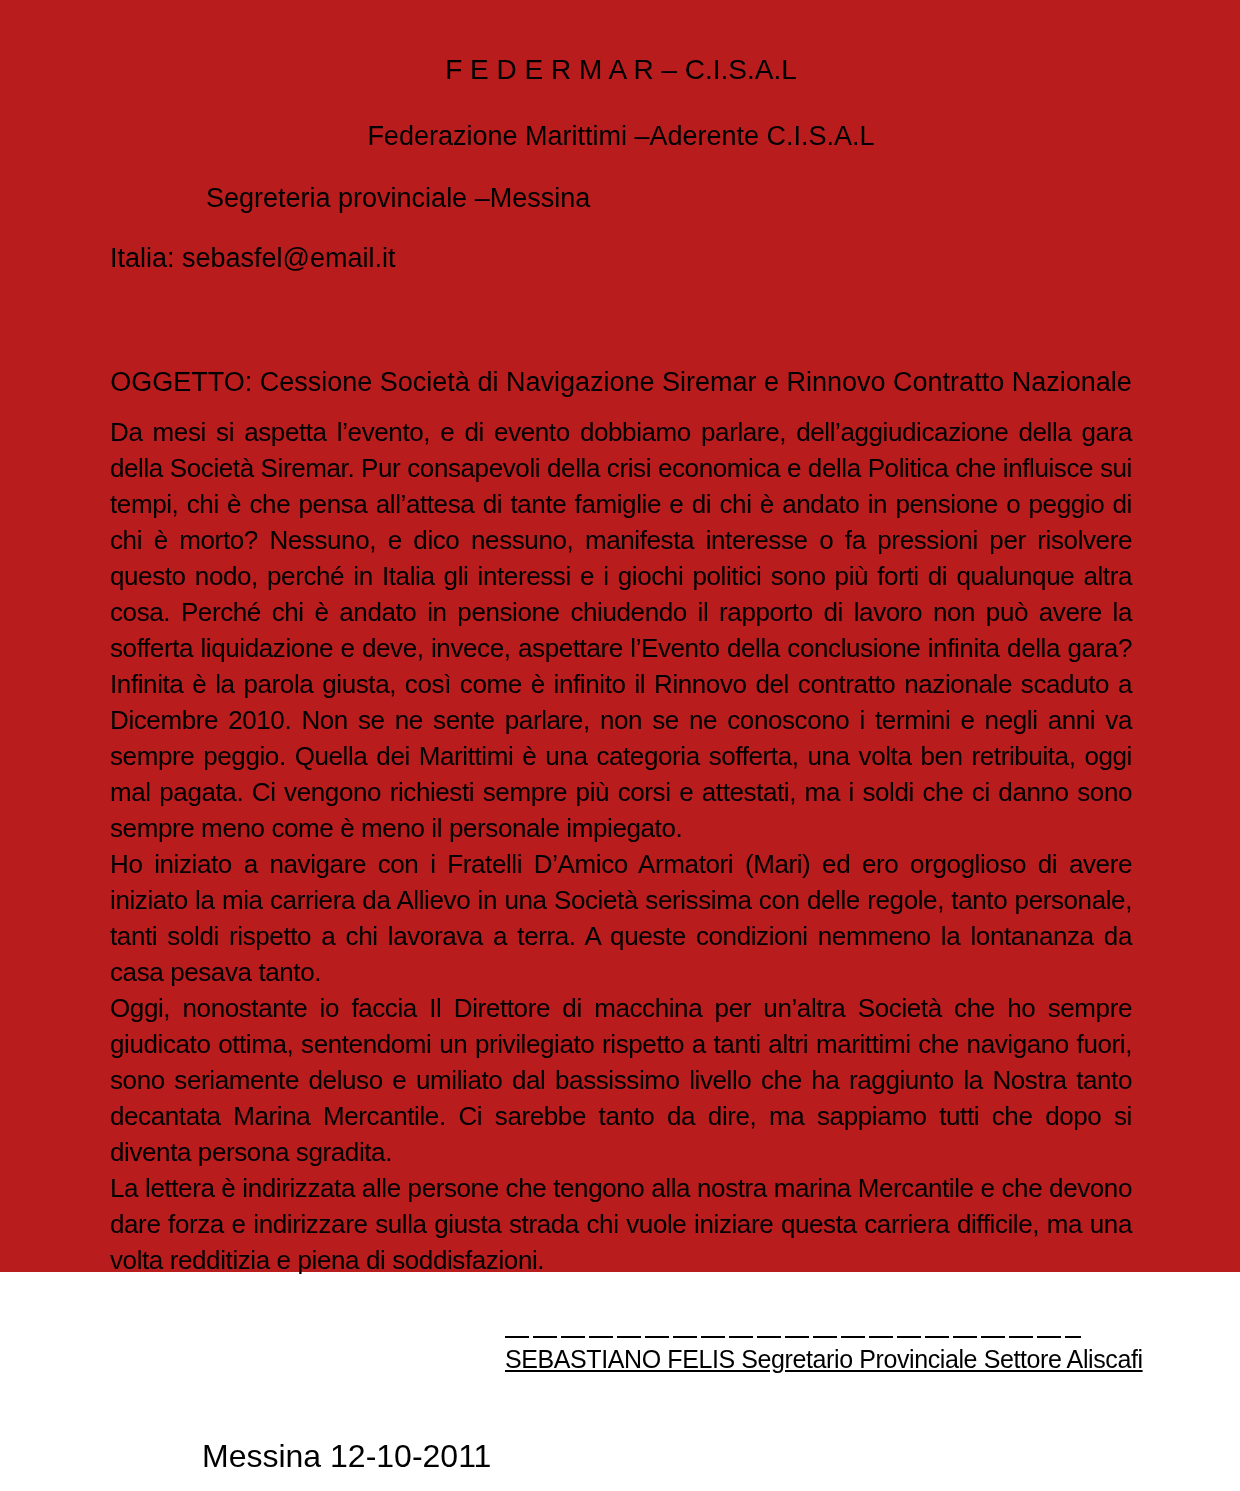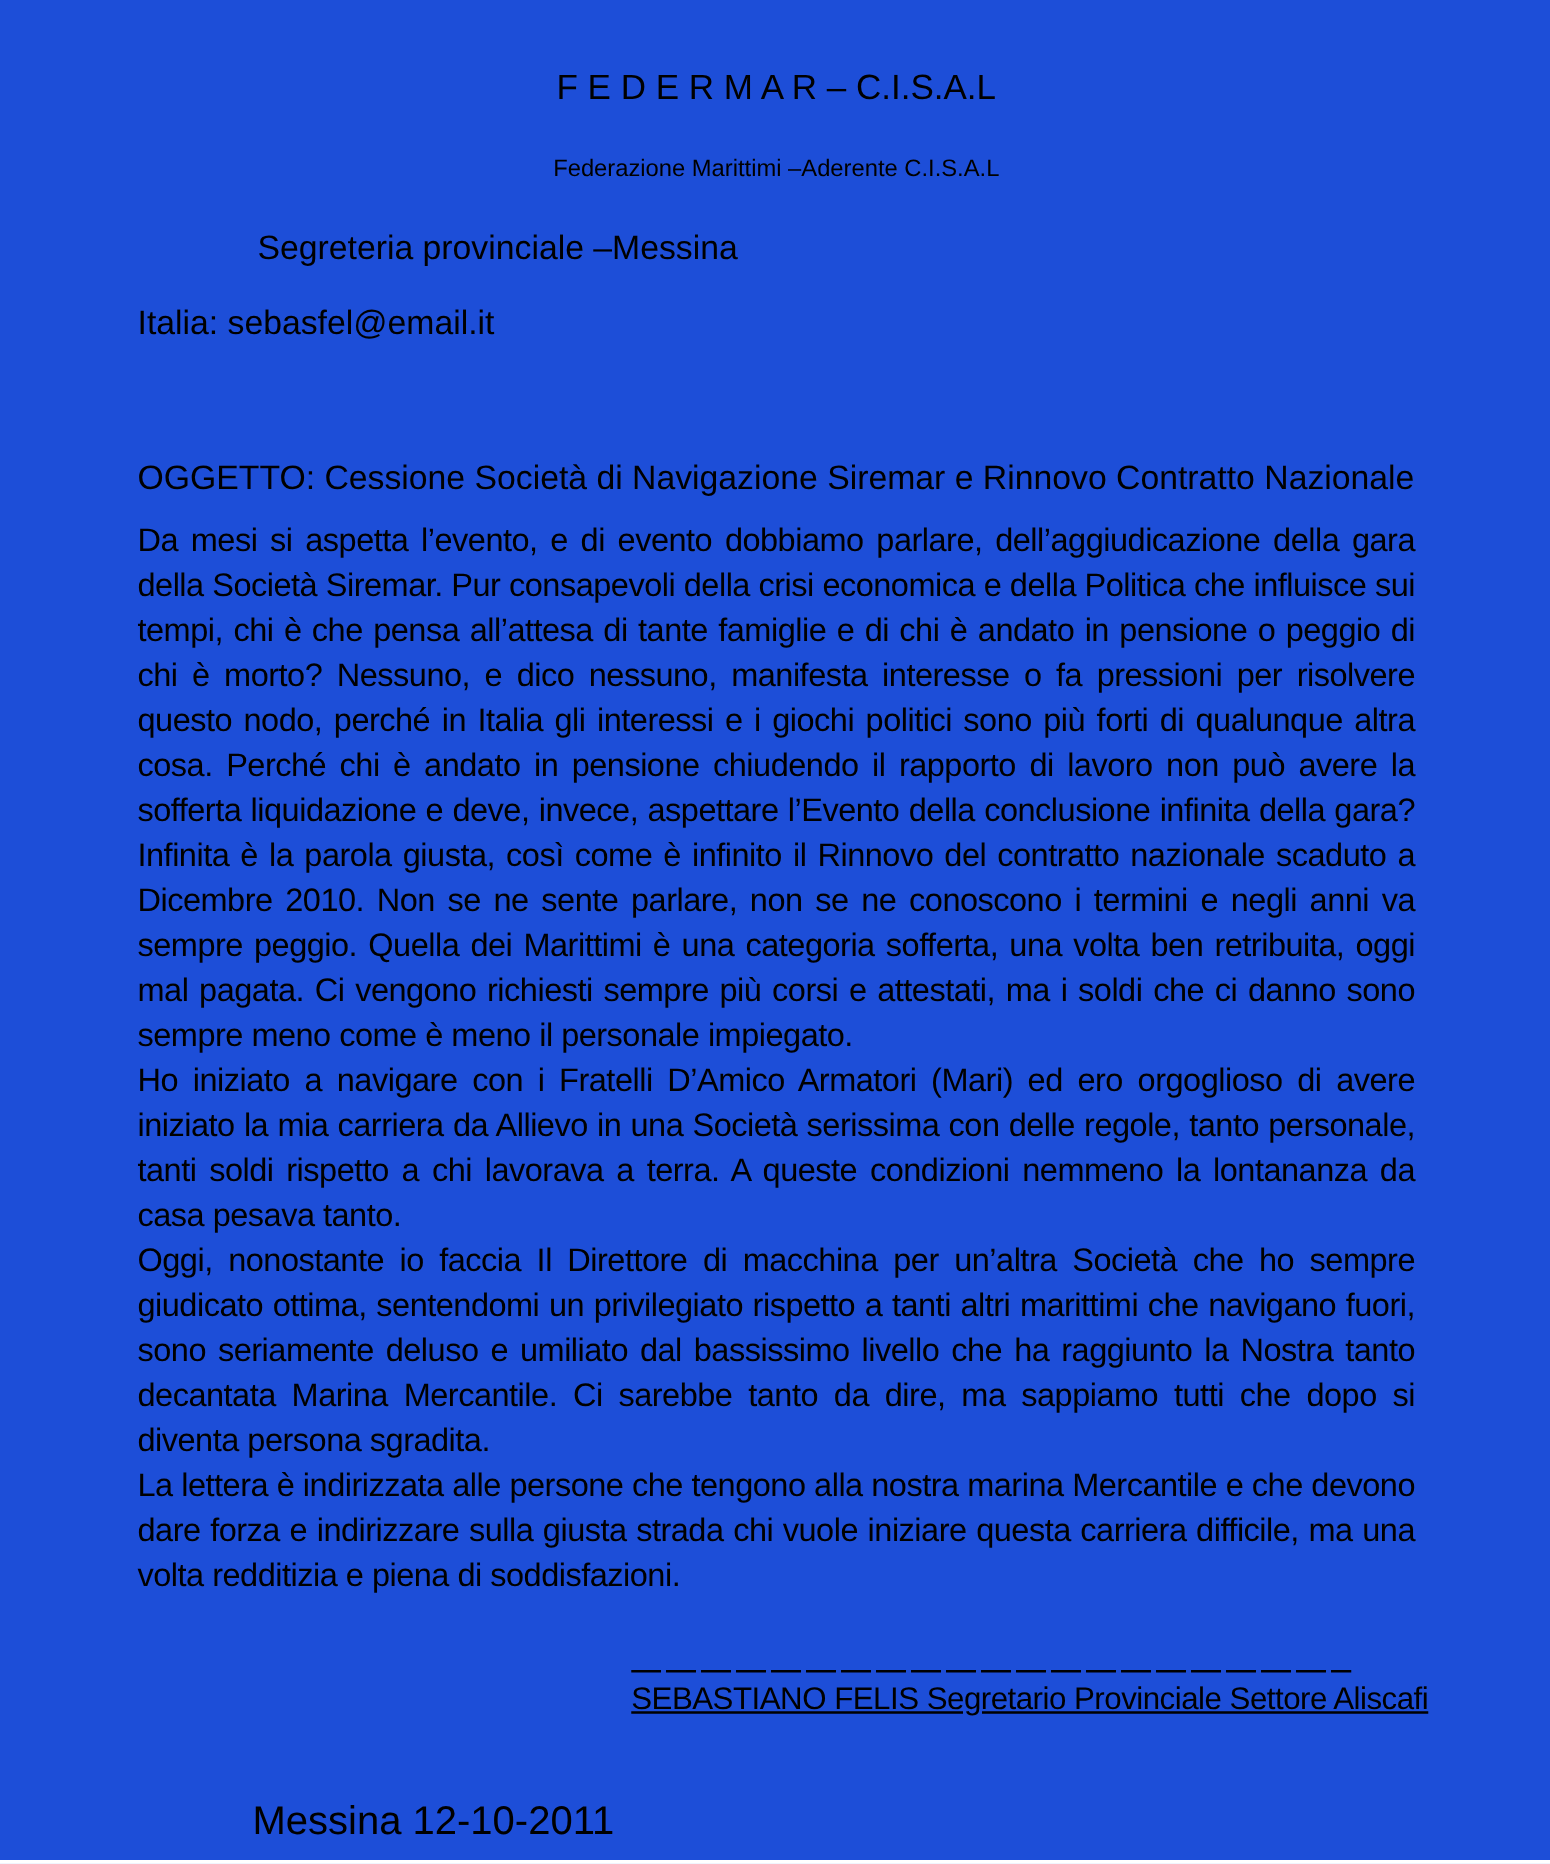--- a/index.html
+++ b/index.html
@@ -8,51 +8,52 @@
     background: #ffffff;
     width: 1240px;
     height: 1491px;
     overflow: hidden;
     font-family: "Liberation Sans", sans-serif;
     color: #000000;
   }
   .page {
     position: relative;
     width: 1240px;
-    height: 1488px;
+    height: 1272px;
     box-sizing: border-box;
     padding: 52px 108px 0 110px;
-    background: #1d4ed8;
+    background: #b91c1c;
   }
   .org-title {
     font-size: 28px;
     line-height: 36px;
     text-align: center;
   }
   .org-subtitle {
-    font-size: 19px;
+    font-size: 27px;
     line-height: 36px;
     text-align: center;
     margin-top: 30px;
   }
   .office-line {
     font-size: 27px;
     line-height: 36px;
     margin-top: 26px;
     margin-left: 96px;
   }
   .email-line {
     font-size: 27px;
     line-height: 36px;
     margin-top: 24px;
   }
   .subject-line {
     font-size: 27px;
     line-height: 36px;
     margin-top: 88px;
+    text-align: center;
   }
   .letter-body {
     margin-top: 14px;
   }
   .letter-body p {
     margin: 0;
     font-size: 26px;
     line-height: 36px;
     letter-spacing: -0.4px;
     text-align: justify;

